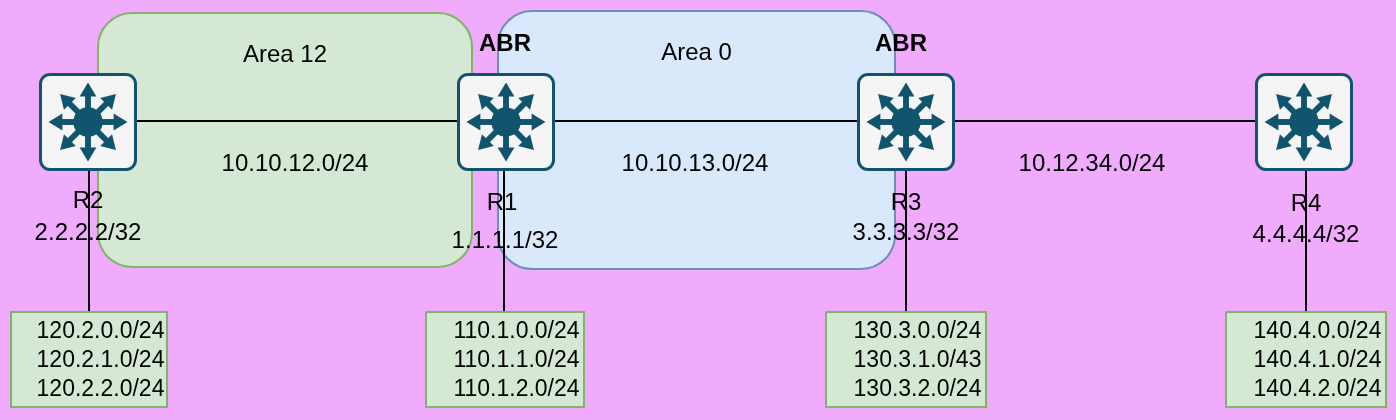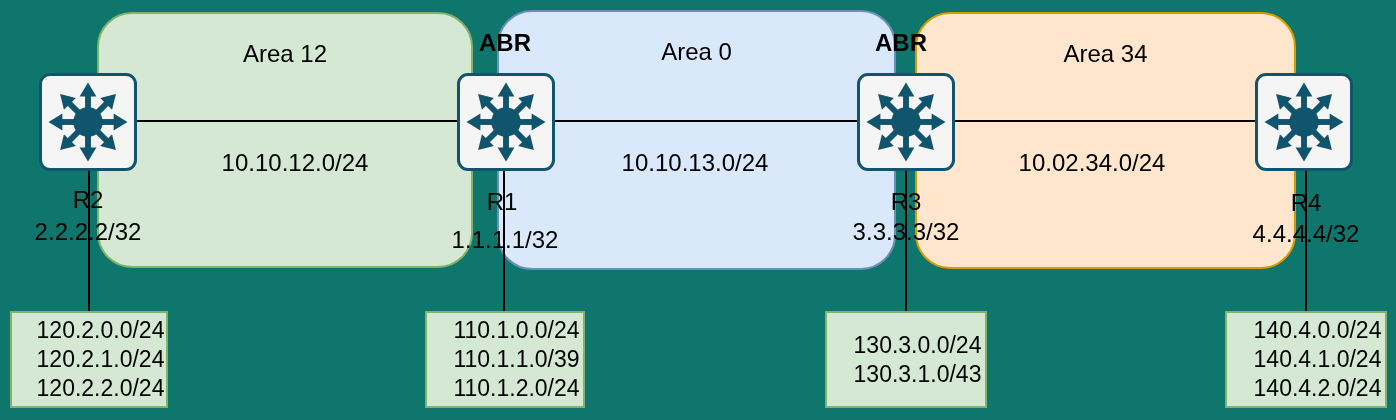--- a/index.html
+++ b/index.html
@@ -1,17 +1,17 @@
 <!DOCTYPE html>
 <html style="--router-icon: #10546d; --router-fill: #f5f5f5; --pbox-fill: #d5e8d4; --pbox-stroke: #82b366;"><head>
 <meta charset="utf-8">
 <style>
   html,body{margin:0;padding:0;background:#ffffff;}
   .canvas{
-    position:relative;width:1396px;height:420px;background:#0f766e;
+    position:relative;width:1396px;height:420px;background:#f0abfc;
     font-family:"Liberation Sans",sans-serif;color:#000;overflow:hidden;
   }
   .area{
     position:absolute;border:2px solid;border-radius:35px;box-sizing:border-box;
   }
   .area-title{
     position:absolute;top:26px;left:0;right:0;text-align:center;
     font-size:24px;color:#000;
   }
   .hline{position:absolute;height:2px;background:#000;}
@@ -79,34 +79,31 @@
 </svg>
 
 <div class="canvas">
 
   <div class="area" style="left: 97px; top: 12px; width: 376px; height: 256px; background: rgb(213, 232, 212); border-color: rgb(130, 179, 102);">
     <div class="area-title">Area 12</div>
   </div>
   <div class="area" style="left: 497px; top: 10px; width: 399px; height: 260px; background: rgb(218, 232, 252); border-color: rgb(108, 142, 191);">
     <div class="area-title">Area 0</div>
   </div>
-  <div class="area" style="left: 915px; top: 12px; width: 381px; height: 257px; background: rgb(255, 230, 204); border-color: rgb(215, 155, 0);">
-    <div class="area-title">Area 34</div>
-  </div>
 
   <div class="hline" style="left: 88px; top: 120px; width: 1218px; background: rgb(0, 0, 0);"></div>
 
   <div class="vline" style="left: 88px; top: 170px; height: 141px; background: rgb(0, 0, 0);"></div>
   <div class="vline" style="left: 503px; top: 170px; height: 141px; background: rgb(0, 0, 0);"></div>
   <div class="vline" style="left: 905px; top: 170px; height: 141px; background: rgb(0, 0, 0);"></div>
   <div class="vline" style="left: 1305px; top: 170px; height: 141px; background: rgb(0, 0, 0);"></div>
 
   <div class="lbl" style="left:185px;top:149px;width:220px;">10.10.12.0/24</div>
   <div class="lbl" style="left:585px;top:149px;width:220px;">10.10.13.0/24</div>
-  <div class="lbl" style="left:982px;top:149px;width:220px;">10.02.34.0/24</div>
+  <div class="lbl" style="left:982px;top:149px;width:220px;">10.12.34.0/24</div>
 
   <div class="lbl abr" style="left:455px;top:29px;width:100px;">ABR</div>
   <div class="lbl abr" style="left:851px;top:29px;width:100px;">ABR</div>
 
   <div class="router" style="left:39px;top:73px;">
     <svg style="color:var(--router-icon,#10546d)">
         <use href="#router-symbol"></use>
       </svg>
   </div>
   <div class="router" style="left:457px;top:73px;">
@@ -135,26 +132,27 @@
   <div class="lbl" style="left:826px;top:218px;width:160px;">3.3.3.3/32</div>
   <div class="lbl" style="left:1226px;top:220px;width:160px;">4.4.4.4/32</div>
 
   <div class="prefix-box" style="left:10px;top:311px;width:158px;height:97px;">
     <div>120.2.0.0/24</div>
     <div>120.2.1.0/24</div>
     <div>120.2.2.0/24</div>
   </div>
   <div class="prefix-box" style="left:425px;top:311px;width:160px;height:97px;">
     <div>110.1.0.0/24</div>
-    <div>110.1.1.0/39</div>
+    <div>110.1.1.0/24</div>
     <div>110.1.2.0/24</div>
   </div>
   <div class="prefix-box" style="left:825px;top:311px;width:162px;height:97px;">
     <div>130.3.0.0/24</div>
     <div>130.3.1.0/43</div>
+    <div>130.3.2.0/24</div>
   </div>
   <div class="prefix-box" style="left:1225px;top:311px;width:162px;height:97px;">
     <div>140.4.0.0/24</div>
     <div>140.4.1.0/24</div>
     <div>140.4.2.0/24</div>
   </div>
 
 </div>
 
 </body></html>

